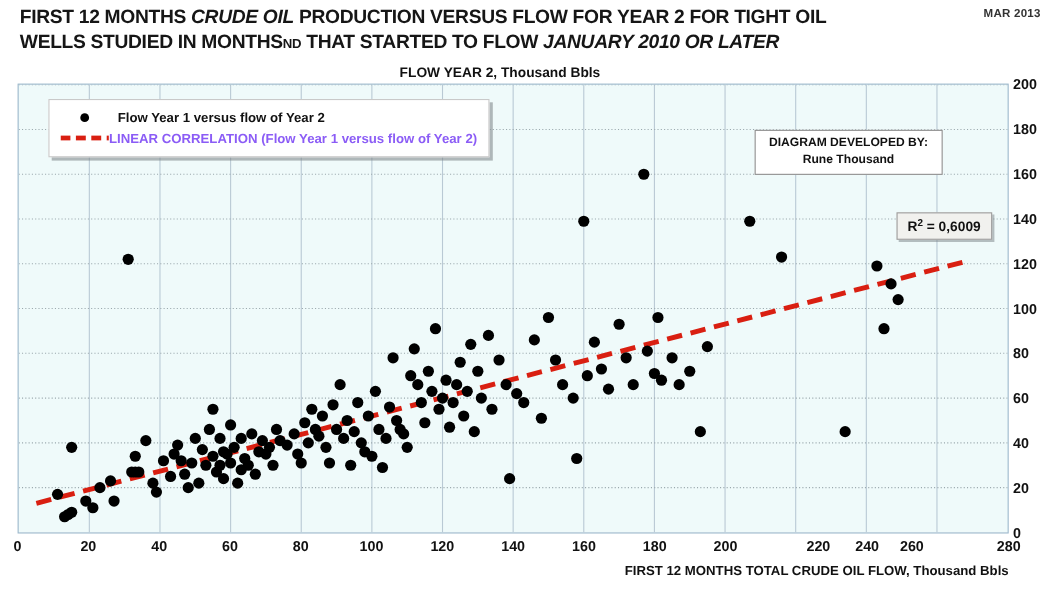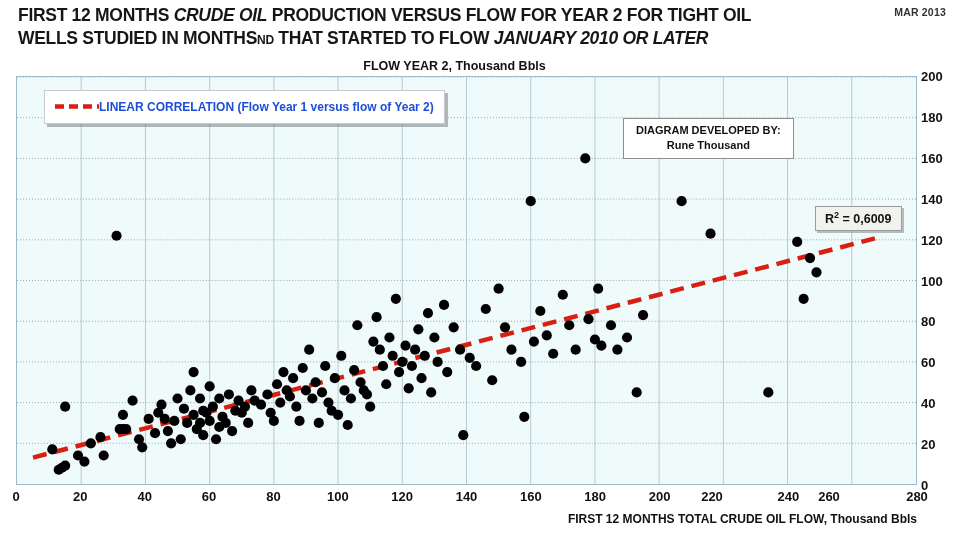--- a/index.html
+++ b/index.html
@@ -72,32 +72,32 @@
     background:#ffffff;
     border:1px solid #c9c9c9;
     box-shadow: 3px 3px 0 rgba(120,128,132,.55);
     padding:6px 10px 7px 10px;
   }
   .legend-row { display:flex; align-items:center; height:19px; white-space:nowrap; }
   .lg-marker { width:44px; display:flex; align-items:center; justify-content:center; }
   .dot-mk { width:8px; height:8px; border-radius:50%; background:#000; display:block; }
   .dash-mk { display:block; width:44px; height:5px; }
   .lg-text { font-size:12px; font-weight:bold; color:#111; }
-  .lg-text.red { color:#1d4ed8;text-align:center; }
+  .lg-text.red { color:#8b5cf6;text-align:center; }
   #legend-row-1 .lg-text { padding-left:8px; }
 
   
   #credit-box {
-    position:absolute; left:623px; top:118px;
+    position:absolute; left:686px; top:118px;
     background:#ffffff; border:1px solid #8e8e8e;
     padding:4px 12px 5px 12px; text-align:center;
     font-size:11px; font-weight:bold; color:#111; line-height:15px;
   }
   #r2-box {
-    position:absolute; left:815px; top:206px;
+    position:absolute; left:815px; top:193px;
     background:#f1f1ee; border:1px solid #9c9c9c;
     box-shadow: 2px 2px 0 rgba(120,128,132,.5);
     padding:3px 9px 4px 9px;
     font-size:12.5px; font-weight:bold; color:#111; white-space:nowrap;
   }
   #r2-box sup { font-size:9px; }
 </style>
 </head>
 <body>
 
@@ -311,27 +311,33 @@
     <div class="xtick" style="left: 80.3571px;">20</div>
     <div class="xtick" style="left: 144.714px;">40</div>
     <div class="xtick" style="left: 209.071px;">60</div>
     <div class="xtick" style="left: 273.429px;">80</div>
     <div class="xtick" style="left: 337.786px;">100</div>
     <div class="xtick" style="left: 402.143px;">120</div>
     <div class="xtick" style="left: 466.5px;">140</div>
     <div class="xtick" style="left: 530.857px;">160</div>
     <div class="xtick" style="left: 595.214px;">180</div>
     <div class="xtick" style="left: 659.571px;">200</div>
-    <div class="xtick" style="left: 712px;">220</div>
+    <div class="xtick" style="left: 744px;">220</div>
     <div class="xtick" style="left: 788.286px;">240</div>
     <div class="xtick" style="left: 829px;">260</div>
     <div class="xtick" style="left: 917px;">280</div>
   </div>
 
 <div id="legend">
+  <div class="legend-row" id="legend-row-1">
+    <span class="lg-marker">
+        <span class="dot-mk"></span>
+      </span>
+    <span class="lg-text">Flow Year 1 versus flow of Year 2</span>
+  </div>
   <div class="legend-row" id="legend-row-2">
     <span class="lg-marker">
       <svg class="dash-mk" viewBox="0 0 44 5">
           <line x1="0" y1="2.5" x2="44" y2="2.5" stroke="#d91f11" stroke-width="4.5" stroke-dasharray="9 5"></line>
         </svg>
     </span>
     <span class="lg-text red">LINEAR CORRELATION (Flow Year 1 versus flow of Year 2)</span>
   </div>
 </div>
 

